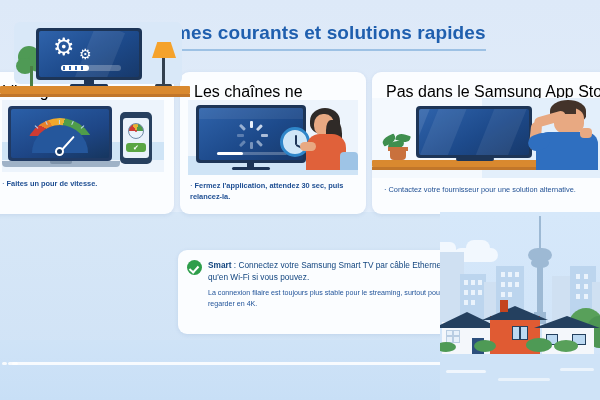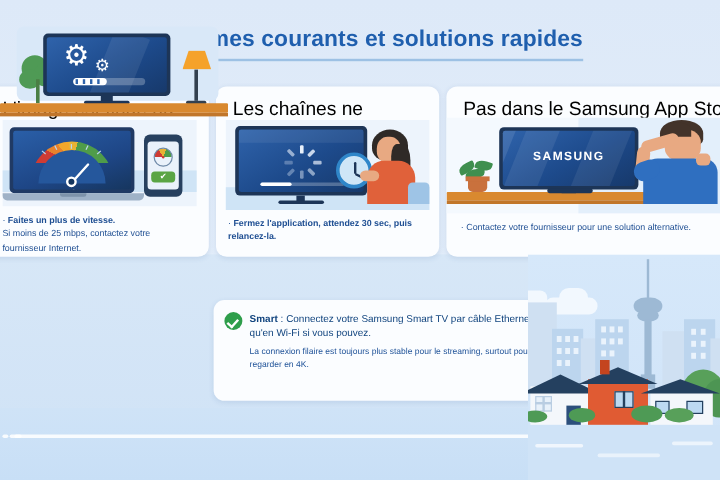--- a/index.html
+++ b/index.html
@@ -169,22 +169,21 @@
         <div style="position:absolute;left:5px;top:5px;width:16px;height:16px;border-radius:50%;background:conic-gradient(from 270deg,#cf3b33 0deg 60deg,#e8b234 60deg 110deg,#4f9c4a 110deg 180deg,#eaf2fb 180deg);border:1.5px solid #6f8aa8;"></div>
         <div style="position:absolute;left:12px;top:12px;width:2px;height:2px;background:#cf3b33;border-radius:50%;"></div>
         <div class="green-btn" style="left:3px;top:25px;width:20px;height:9px;line-height:9px;">✔</div>
       </div>
       <div style="position:absolute;left:6px;top:2px;width:20px;height:2px;background:#3d5group;"></div>
     </div>
   </div>
 
   <div class="c-body-pos card-body" style="left:24px;top:106px;width:160px;">
     <span>·</span>
-    <b>Faites un plus de vitesse.</b><br>
-    <span>Si moins de 25 mbps, contactez votre fournisseur Internet.</span>
+    <b>Faites un pour de vitesse.</b><br>
   </div>
 </div>
 
 <div class="card" id="card2">
   <div class="c-title-pos" style="left:14px;top:11px;">Les chaînes ne chargent pas ?</div>
 
   <div class="scene" style="left:8px;top:28px;width:170px;height:75px;">
     <div style="position:absolute;left:0;top:0;width:170px;height:75px;background:#edf4fc;"></div>
     <div style="position:absolute;left:0;top:56px;width:170px;height:19px;background:#cfe4f6;"></div>
 
@@ -246,21 +245,20 @@
       <div class="leaf" style="left:6px;top:7px;width:16px;height:8px;transform:rotate(-5deg);"></div>
       <div class="plant-pot" style="left:8px;top:14px;width:16px;height:12px;border-radius:0 0 4px 4px;"></div>
       <div class="plant-pot" style="left:6px;top:13px;width:20px;height:4px;"></div>
     </div>
 
     <div class="tv-frame" style="left:44px;top:8px;width:116px;height:52px;">
       <div class="tv-scr" style="left:3px;top:3px;width:110px;height:46px;">
         <div style="position:absolute;left:-20px;top:-10px;width:18px;height:80px;background:rgba(255,255,255,.10);transform:rotate(22deg);"></div>
         <div style="position:absolute;left:10px;top:-14px;width:26px;height:80px;background:rgba(255,255,255,.08);transform:rotate(22deg);"></div>
         <div style="position:absolute;left:66px;top:-14px;width:30px;height:80px;background:rgba(255,255,255,.07);transform:rotate(22deg);"></div>
-        <div style="position:absolute;left:0;top:16px;width:110px;text-align:center;font-size:10px;font-weight:bold;letter-spacing:1.2px;color:#ffffff;">SAMSUNG</div>
       </div>
     </div>
     <div class="tv-stand" style="left:96px;top:60px;width:12px;height:3px;"></div>
     <div class="tv-foot" style="left:84px;top:59px;width:38px;height:4px;border-radius:2px;"></div>
 
     <div style="position:absolute;left:150px;top:0px;width:98px;height:72px;">
       <div class="man-hair" style="left:28px;top:2px;width:36px;height:22px;border-radius:50% 50% 26% 26%;"></div>
       <div class="person-skin" style="left:32px;top:10px;width:30px;height:26px;border-radius:40%;"></div>
       <div class="man-hair" style="left:30px;top:4px;width:24px;height:12px;border-radius:50% 50% 0 0;"></div>
 

